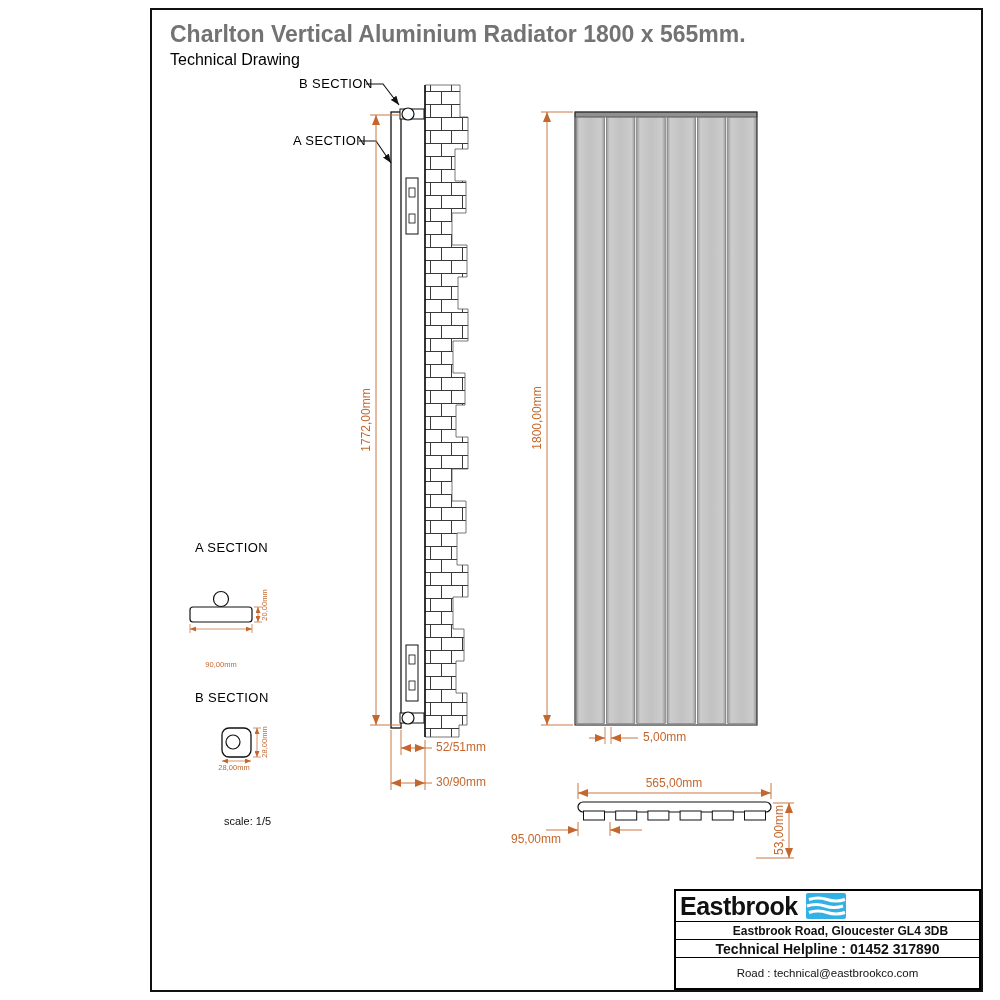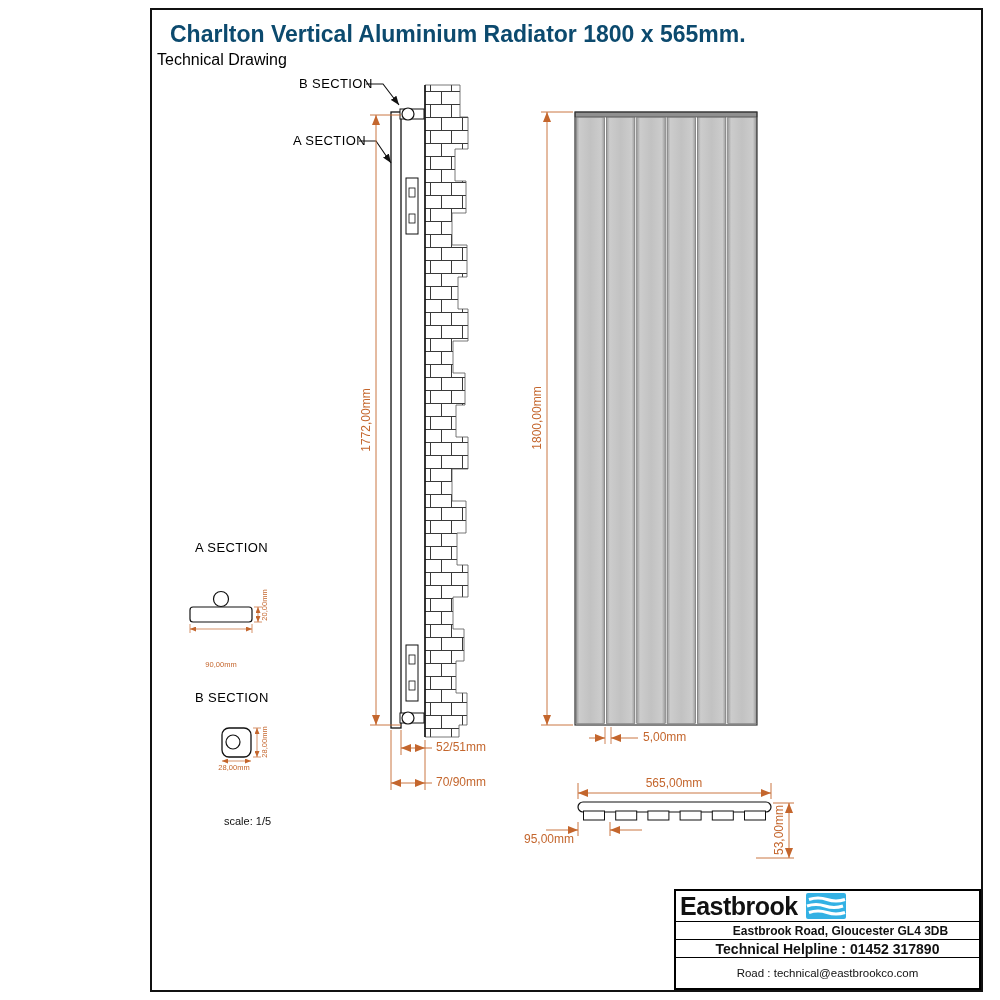--- a/index.html
+++ b/index.html
@@ -7,21 +7,21 @@
         font-family:"Liberation Sans",sans-serif;color:#111;overflow:hidden;}
   #frame{position:absolute;left:150px;top:8px;width:833px;height:984px;
          box-sizing:border-box;border:2px solid #111;}
   svg.overlay{position:absolute;left:0;top:0;}
   .lbl{position:absolute;white-space:nowrap;line-height:1.1;}
   .dim{color:var(--dimension,#c4662d);font-size:12px;}
   .dim-sm{color:var(--dimension,#c4662d);font-size:7.5px;}
   .rot{transform:translate(-50%,-50%) rotate(-90deg);}
   .ctr{transform:translate(-50%,-50%);}
   .section-lbl{font-size:13px;letter-spacing:0.4px;color:#000;}
-  .title{font-size:23px;font-weight:bold;color:#0c4a6e;}
+  .title{font-size:23px;font-weight:bold;color:#737373;}
   .subtitle{font-size:16px;color:#000;}
   .dimline{stroke:var(--dimension,#c4662d);fill:none;}
   .dimarrow{fill:var(--dimension,#c4662d);}
   #infobox{position:absolute;left:674px;top:889px;width:307px;height:101px;
            box-sizing:border-box;border:2px solid #000;display:flex;
            flex-direction:column;background:#fff;}
   .ib-row{border-bottom:1px solid #000;display:flex;align-items:center;
           justify-content:center;}
   .ib-row:last-child{border-bottom:none;}
   .ib-brand-row{flex:0 0 30px;justify-content:flex-start;padding-left:4px;gap:8px;}
@@ -171,34 +171,34 @@
     </g>
     <g class="dimline" stroke-width="0.7">
       <line x1="253" y1="728" x2="261" y2="728"></line>
       <line x1="253" y1="757" x2="261" y2="757"></line>
       <line x1="257" y1="728" x2="257" y2="757" marker-start="url(#aS)" marker-end="url(#aS)"></line>
       <line x1="222" y1="761" x2="251" y2="761" marker-start="url(#aS)" marker-end="url(#aS)"></line>
     </g>
   </svg>
 
   <div class="lbl title" style="left:170px;top:22px;">Charlton Vertical Aluminium Radiator 1800 x 565mm.</div>
-  <div class="lbl subtitle" style="left:157px;top:51px;">Technical Drawing</div>
+  <div class="lbl subtitle" style="left:170px;top:51px;">Technical Drawing</div>
 
   <div class="lbl section-lbl" style="left:299px;top:77px;">B SECTION</div>
   <div class="lbl section-lbl" style="left:293px;top:134px;">A SECTION</div>
 
   <div class="lbl dim rot" style="left:367px;top:420px;">1772,00mm</div>
   <div class="lbl dim" style="left:436px;top:741px;">52/51mm</div>
-  <div class="lbl dim" style="left:436px;top:776px;">70/90mm</div>
+  <div class="lbl dim" style="left:436px;top:776px;">30/90mm</div>
 
   <div class="lbl dim rot" style="left:538px;top:418px;">1800,00mm</div>
   <div class="lbl dim" style="left:643px;top:731px;">5,00mm</div>
 
   <div class="lbl dim ctr" style="left:674px;top:784px;">565,00mm</div>
-  <div class="lbl dim ctr" style="left:549px;top:840px;">95,00mm</div>
+  <div class="lbl dim ctr" style="left:536px;top:840px;">95,00mm</div>
   <div class="lbl dim rot" style="left:780px;top:830px;">53,00mm</div>
 
   <div class="lbl section-lbl" style="left:195px;top:541px;">A SECTION</div>
   <div class="lbl dim-sm ctr" style="left:221px;top:637px;margin-top:28px;">90,00mm</div>
   <div class="lbl dim-sm rot" style="left:265px;top:605px;">20,00mm</div>
 
   <div class="lbl section-lbl" style="left:195px;top:691px;">B SECTION</div>
   <div class="lbl dim-sm rot" style="left:265px;top:742px;">28,00mm</div>
   <div class="lbl dim-sm ctr" style="left:234px;top:768px;">28,00mm</div>
 

